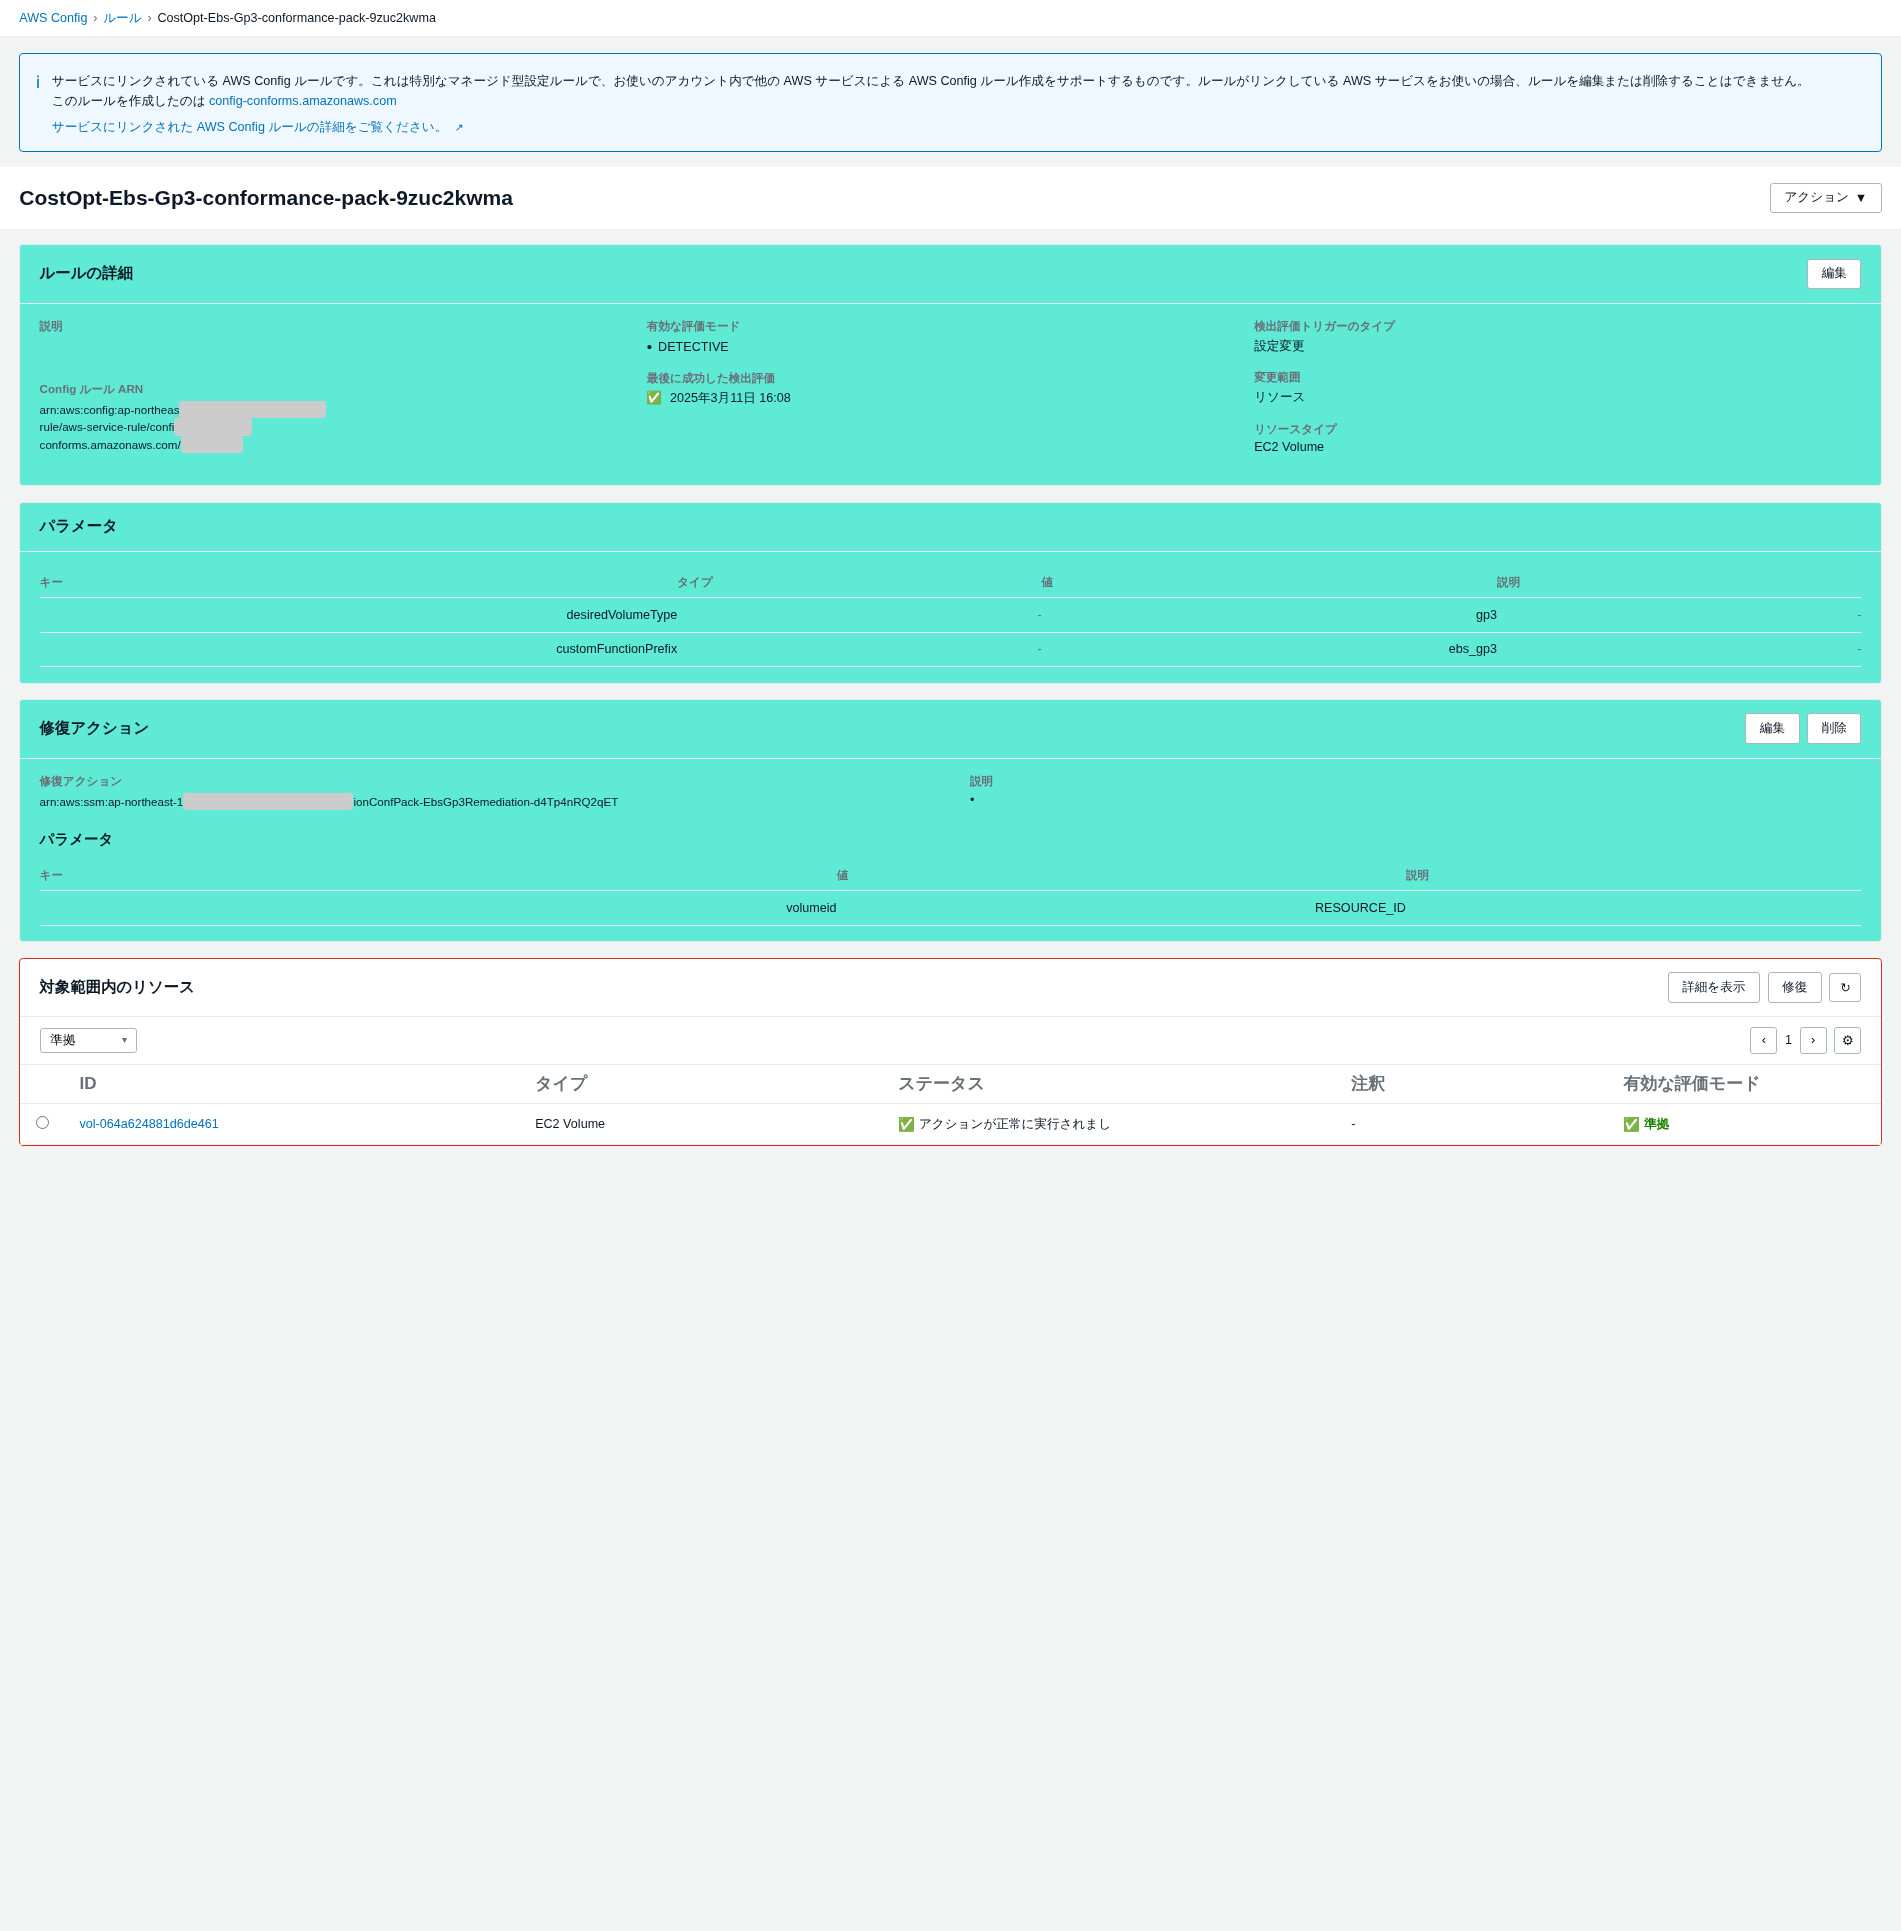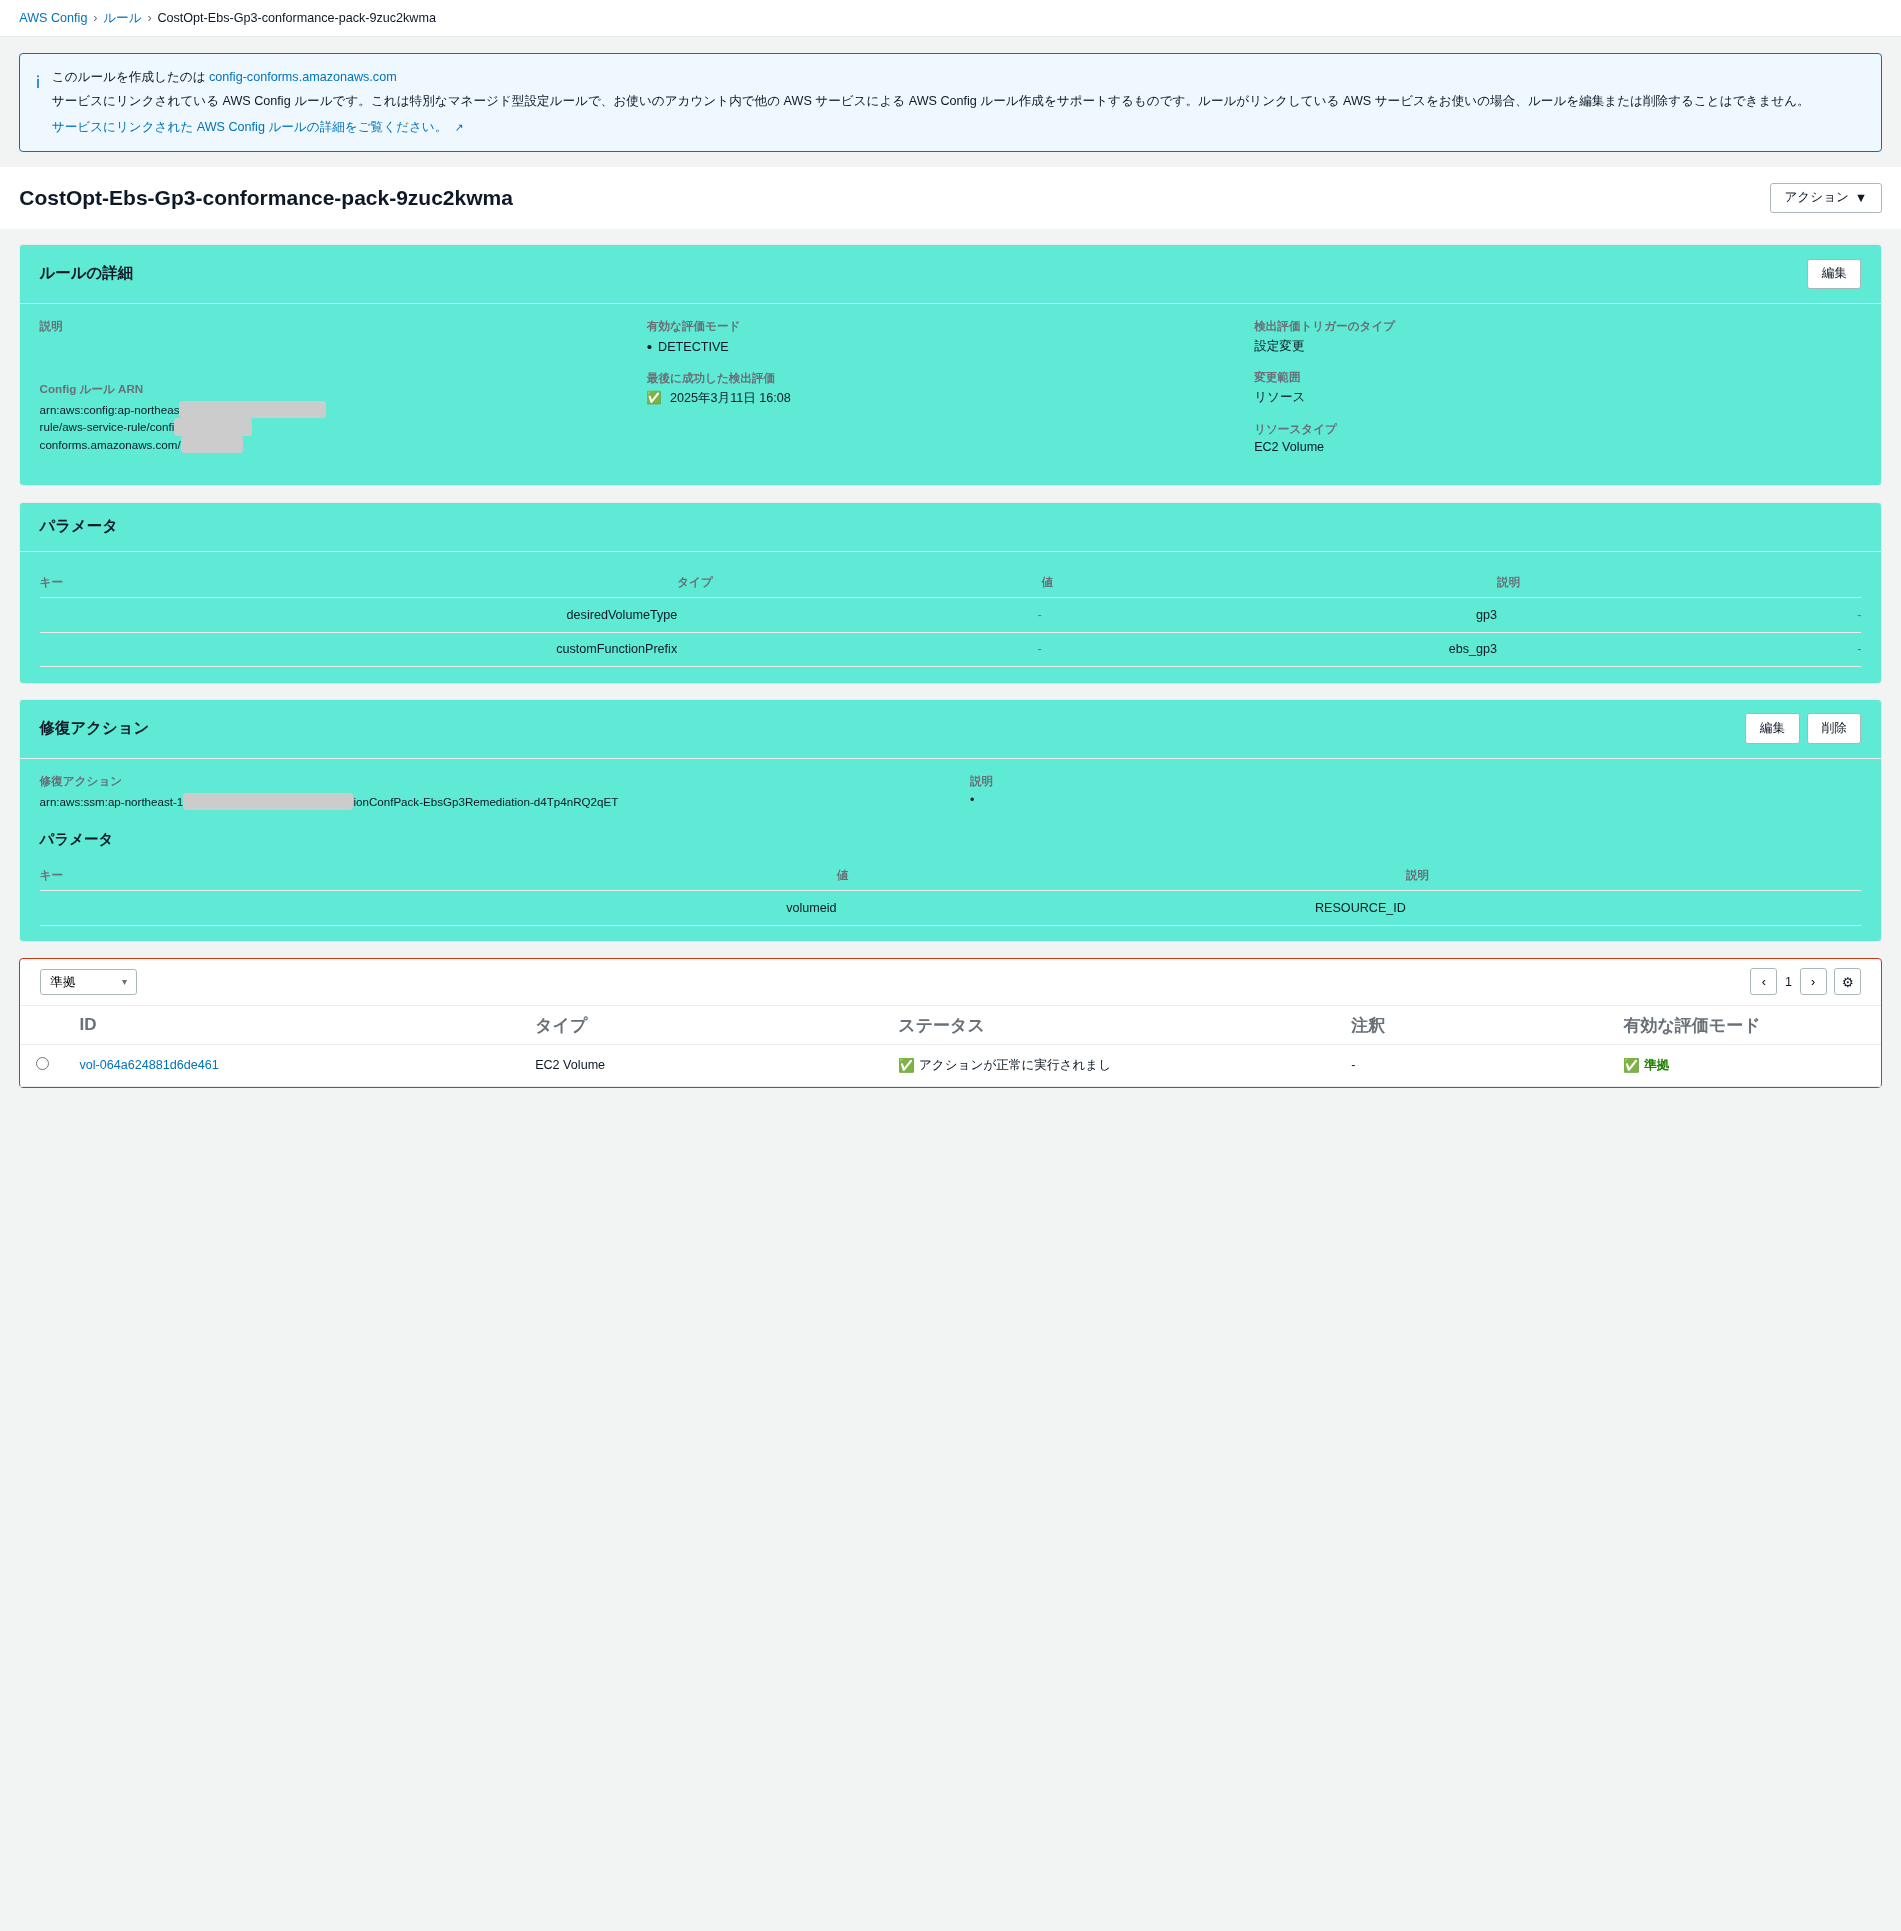--- a/index.html
+++ b/index.html
@@ -255,24 +255,24 @@
   <a>AWS Config</a>
   <span class="breadcrumb-sep">›</span>
   <a>ルール</a>
   <span class="breadcrumb-sep">›</span>
   <span class="breadcrumb-current">CostOpt-Ebs-Gp3-conformance-pack-9zuc2kwma</span>
 </div>
 
 <div class="info-banner">
   <div class="info-icon">ℹ</div>
   <div class="info-banner-text">
+    <div style="margin-top:3.9px;">サービスにリンクされている AWS Config ルールです。これは特別なマネージド型設定ルールで、お使いのアカウント内で他の AWS サービスによる AWS Config ルール作成をサポートするものです。ルールがリンクしている AWS サービスをお使いの場合、ルールを編集または削除することはできません。</div>
     <div>
       <span>このルールを作成したのは </span><a>config-conforms.amazonaws.com</a>
     </div>
-    <div style="margin-top:3.9px;">サービスにリンクされている AWS Config ルールです。これは特別なマネージド型設定ルールで、お使いのアカウント内で他の AWS サービスによる AWS Config ルール作成をサポートするものです。ルールがリンクしている AWS サービスをお使いの場合、ルールを編集または削除することはできません。</div>
     <div class="link-row">
       <a>サービスにリンクされた AWS Config ルールの詳細をご覧ください。</a>
       <span style="color:#0073bb; font-size:10.6px; margin-left:3.9px;">↗</span>
     </div>
   </div>
 </div>
 
 <div class="page-header">
   <h1 class="page-title">CostOpt-Ebs-Gp3-conformance-pack-9zuc2kwma</h1>
   <button class="btn">
@@ -402,20 +402,28 @@
       <td>volumeid</td>
       <td>RESOURCE_ID</td>
       <td></td>
     </tr>
         </tbody>
     </table>
   </div>
 </div>
 
 <div class="resources-section">
+  <div class="resources-header">
+    <span class="section-title">対象範囲内のリソース</span>
+    <div style="display:flex; gap:7.7px; align-items:center;">
+      <button class="btn">詳細を表示</button>
+      <button class="btn">修復</button>
+      <button class="btn" style="padding:5.8px 9.7px;">↻</button>
+    </div>
+  </div>
   <div class="resources-toolbar">
     <div class="filter-select">
       <div class="dropdown-wrap">
         <select class="dropdown">
           <option>準拠</option>
           <option>非準拠</option>
           <option>すべて</option>
         </select>
       </div>
     </div>

